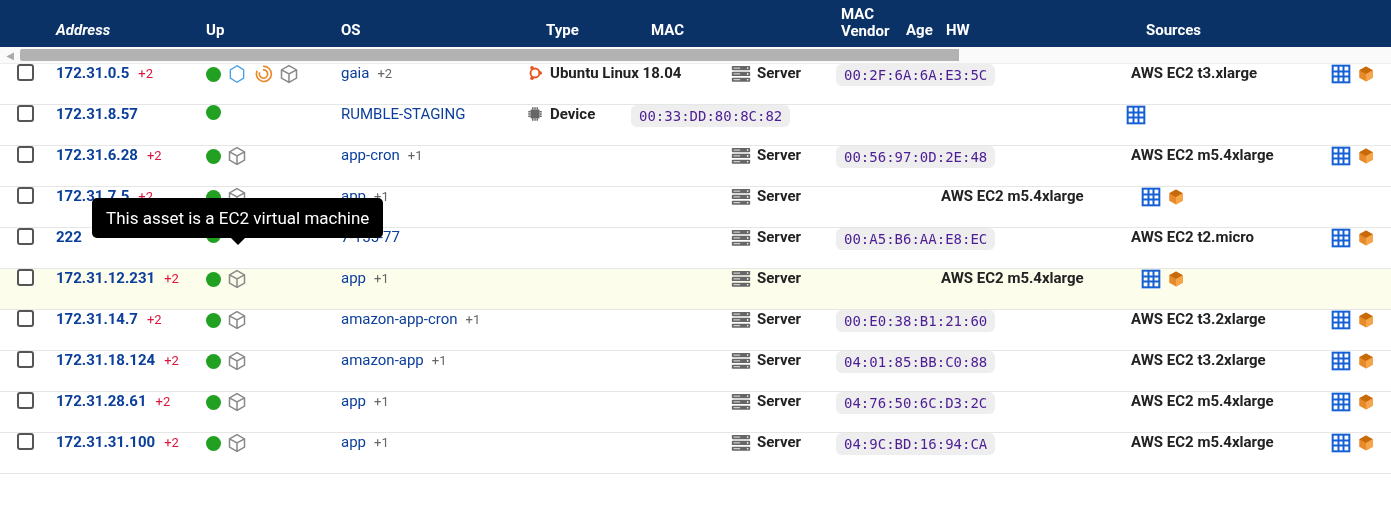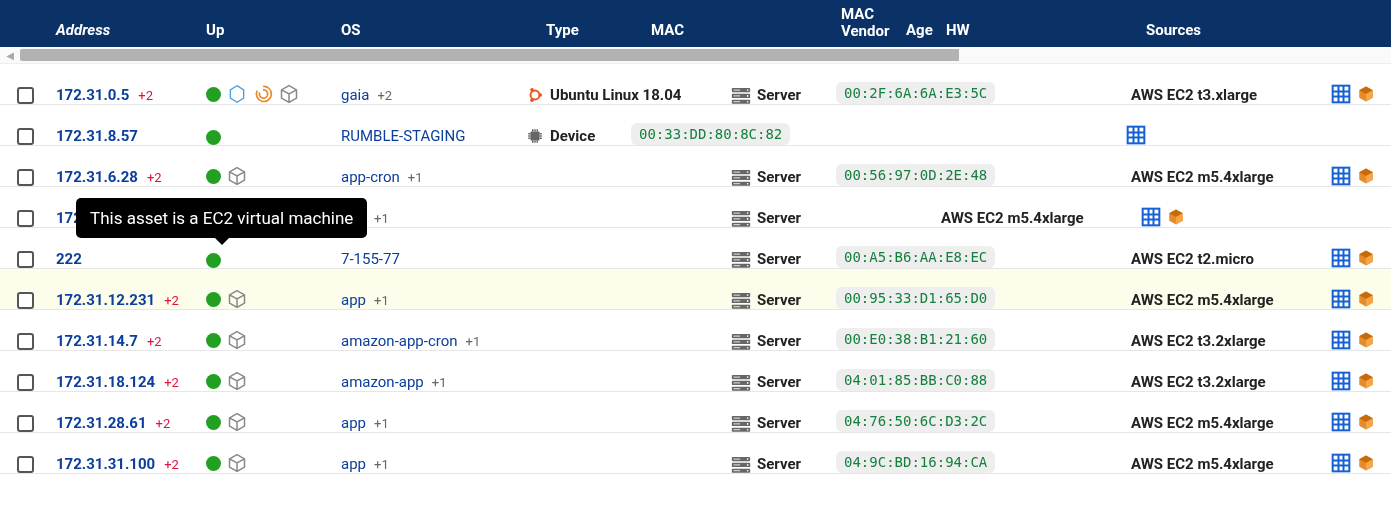--- a/index.html
+++ b/index.html
@@ -5,21 +5,21 @@
     *{box-sizing:border-box}
     body{margin:0;font-family:-apple-system,BlinkMacSystemFont,"Segoe UI",Roboto,sans-serif;font-size:15px;color:#222;background:#fff}
     .table{width:1391px}
     .thead{background:#0b3266;color:#fff;display:flex;align-items:flex-end;padding:6px 0 8px}
     .thead .col{font-weight:700;padding:0 6px}
     .thead .addr-hd{font-style:italic}
     .scrollstrip{height:17px;background:#fafafa;position:relative;border-bottom:1px solid #eee}
     .strip-arrow{position:absolute;left:0;top:0;width:20px;height:17px;display:flex;align-items:center;justify-content:center;color:#aaa;font-size:10px}
     .strip-track{position:absolute;left:20px;right:2px;top:2px;bottom:2px;background:#b2b2b2;border-radius:2px}
     .strip-track-end{position:absolute;right:0;top:2px;bottom:2px;width:432px;background:#fafafa}
-    .row{display:flex;align-items:flex-end;border-bottom:1px solid #e6e6e6;height:41px}
+    .row{display:flex;align-items:flex-start;border-bottom:1px solid #e6e6e6;height:41px}
     .row.hl{background:#fdfdec}
     .col{padding:0 6px;display:flex;align-items:center;gap:6px}
     .c-check{width:50px;justify-content:center}
     .c-addr{width:150px}
     .c-up{width:135px}
     .c-name{width:185px}
     .c-os{width:205px}
     .c-type{width:105px}
     .c-mac{width:190px}
     .c-vendor{width:65px}
@@ -30,21 +30,21 @@
     .addr{color:#0b3f9b;font-weight:700;text-decoration:none}
     .plus{color:#dc143c;font-size:13px;margin-left:3px}
     .dot{width:15px;height:15px;border-radius:50%;background:#22a022;display:inline-block}
     .ico-cube svg,.ico-hex svg,.ico-swirl svg{display:block}
     .name{color:#0b3f9b;font-weight:400}
     .plusg{color:#666;font-size:13px;margin-left:2px}
     .os-ico svg{display:block}
     .os-lbl{font-weight:700}
     .type-ico svg{display:block}
     .type-lbl{font-weight:700}
-    .mac{font-family:ui-monospace,Menlo,Consolas,monospace;background:#eee;padding:3px 8px;border-radius:6px;font-size:14px;color:#15803d}
+    .mac{font-family:ui-monospace,Menlo,Consolas,monospace;background:#eee;padding:3px 8px;border-radius:6px;font-size:14px;color:#4c1d95}
     .hw{font-weight:700}
     .src-scan svg,.src-aws svg{display:block}
     .tooltip{position:absolute;background:#000;color:#fff;padding:10px 14px;border-radius:5px;font-size:17px;white-space:nowrap;z-index:10}
     .tooltip::after{content:"";position:absolute;top:100%;left:50%;transform:translateX(-50%);border:7px solid transparent;border-top-color:#000}
   </style>
 </head>
 <body>
 
 <div class="table">
   <div class="thead">
@@ -449,23 +449,20 @@
                 <rect x="3" y="10" width="8" height="1"></rect>
                 <rect x="3" y="17" width="8" height="1"></rect>
                 <circle cx="20" cy="3.5" r="1"></circle>
                 <circle cx="20" cy="10.5" r="1"></circle>
                 <circle cx="20" cy="17.5" r="1"></circle>
               </g>
             </svg>
           </span>
           <span class="type-lbl">Server</span>
         </div>
-        <div class="col c-mac">
-          <span class="mac">00:95:33:D1:65:D0</span>
-        </div>
         <div class="col c-vendor"></div>
         <div class="col c-age"></div>
         <div class="col c-hw">
           <span class="hw">AWS EC2 m5.4xlarge</span>
         </div>
         <div class="col c-src">
           <span class="src-scan">
             <svg width="20" height="20" viewBox="0 0 24 24">
               <rect x="2" y="2" width="20" height="20" fill="none" stroke="#1560d4" stroke-width="2.4"></rect>
               <line x1="2" y1="9" x2="22" y2="9" stroke="#1560d4" stroke-width="2.4"></line>
@@ -756,15 +753,15 @@
           </span>
           <span class="src-aws">
             <svg width="18" height="20" viewBox="0 0 24 24">
               <path fill="#e78a2a" d="M12 2 L21 7 L21 17 L12 22 L3 17 L3 7 Z"></path>
               <path fill="#c76a0a" d="M12 2 L21 7 L12 12 L3 7 Z"></path>
               <path fill="#f5a54a" d="M12 12 L21 7 L21 17 L12 22 Z"></path>
             </svg>
           </span>
         </div>
       </div>
-      <div class="tooltip" style="left: 76px; top: 134px; text-align: center;">This asset is a EC2 virtual machine</div>
+      <div class="tooltip" style="left: 92px; top: 134px; text-align: center;">This asset is a EC2 virtual machine</div>
     </div>
 </div>
 
 </body></html>

